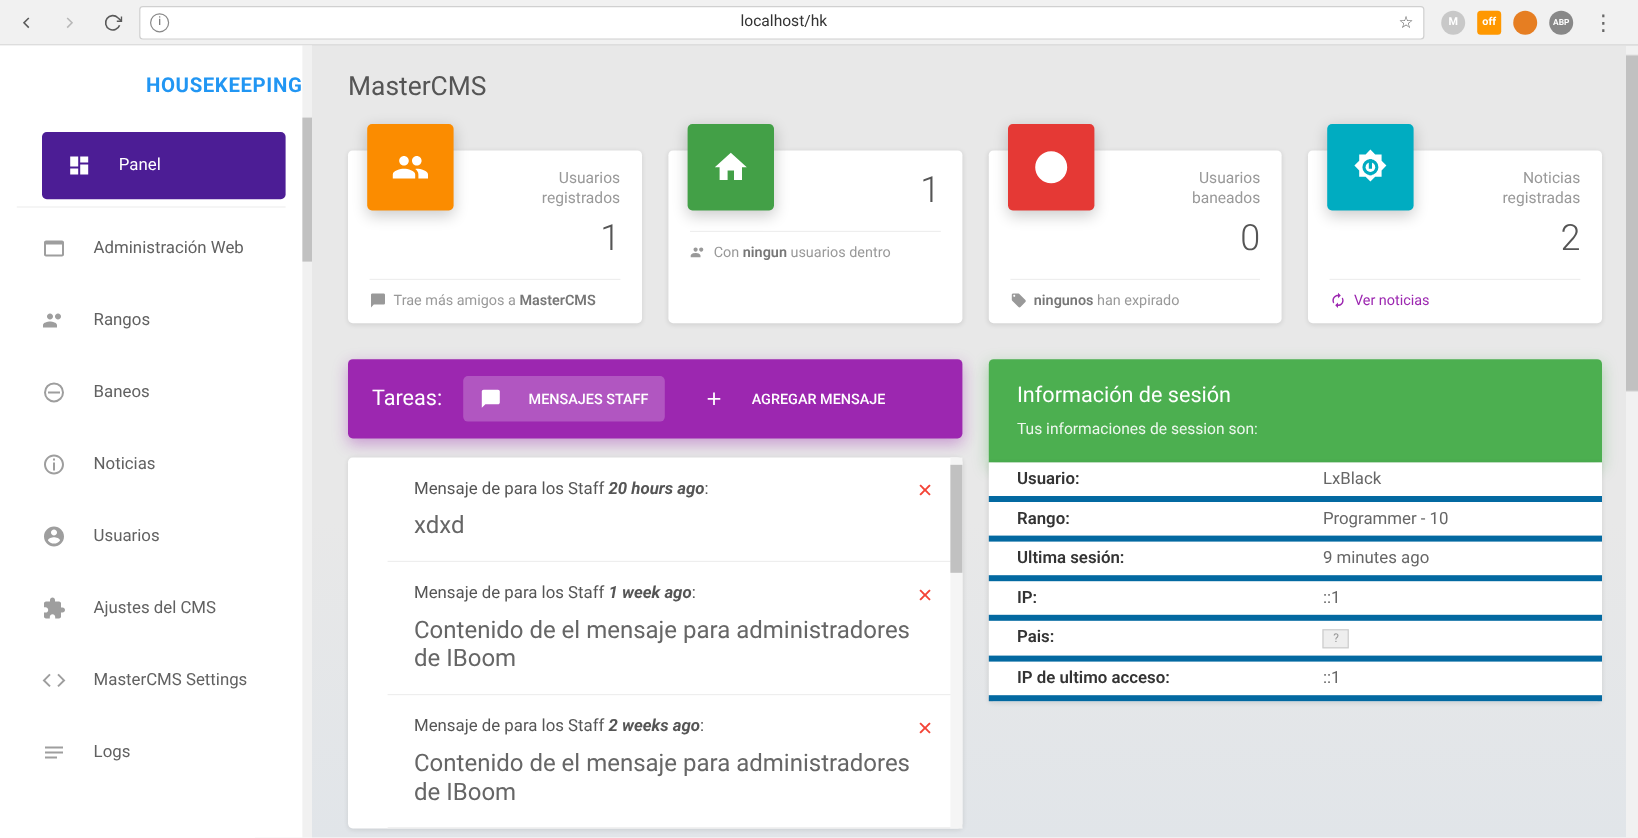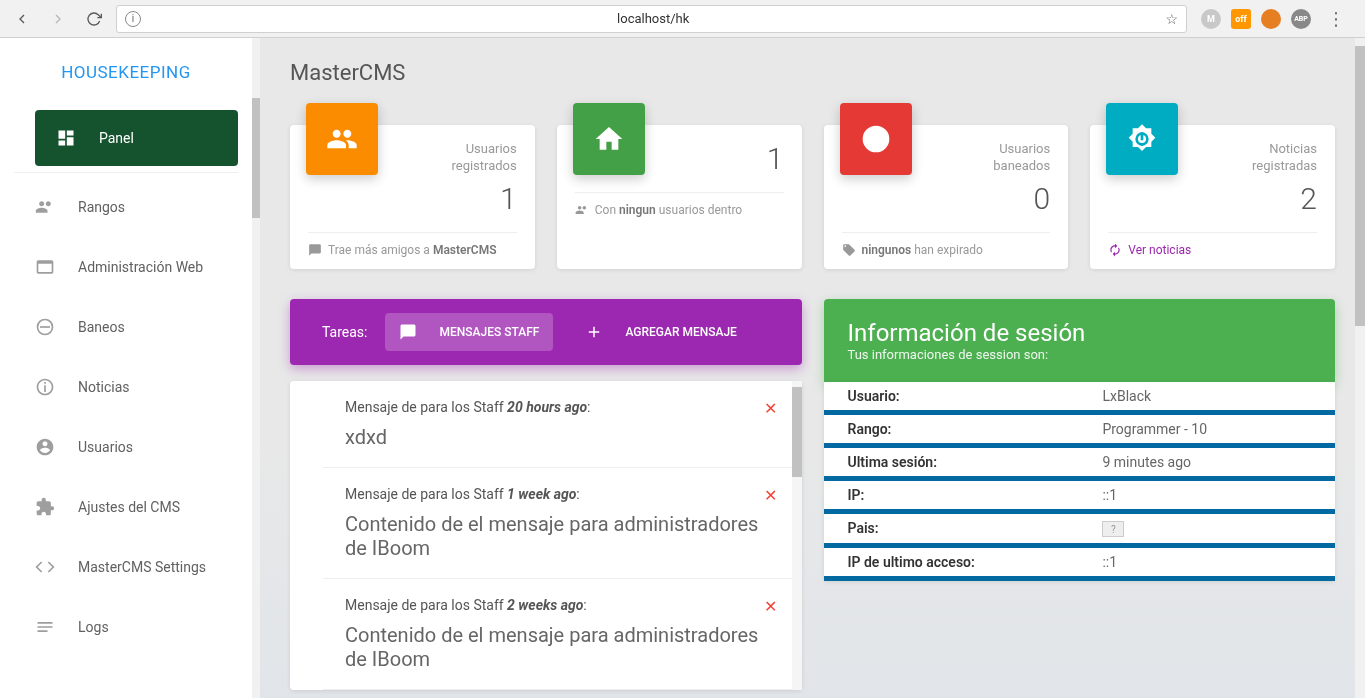--- a/index.html
+++ b/index.html
@@ -21,23 +21,23 @@
 .ext-icon.abp { background: #888; border-radius: 50%; font-size: 7px; }
 .menu-dots { color: #666; font-size: 18px; padding: 0 6px; }
 
 
 .app { display: flex; height: calc(100vh - 38px); }
 .sidebar-wrap { width: 260px; background: #fff; position: relative; }
 .sidebar { width: 252px; height: 100%; background: #fff; overflow-y: auto; }
 .side-scroll { position: absolute; right: 0; top: 0; width: 8px; height: 100%; background: #f1f1f1; }
 .side-scroll-thumb { width: 8px; height: 120px; background: #c1c1c1; border-radius: 0; margin-top: 60px; }
 
-.sidebar-title { text-align: center; padding: 24px 0 28px; color: #2196F3; font-size: 17px; font-weight: 400; letter-spacing: 0.5px; }
+.sidebar-title { text-align: right; padding: 24px 0 28px; color: #2196F3; font-size: 17px; font-weight: 700; letter-spacing: 0.5px; }
 .nav-item { display: flex; align-items: center; padding: 17px 20px; color: #616161; font-size: 14px; cursor: pointer; gap: 22px; border-radius: 4px; margin: 0 14px 4px; }
-.nav-item.active { background: #14532d; color: #fff; margin-left: 35px; }
+.nav-item.active { background: #4c1d95; color: #fff; margin-left: 35px; }
 .nav-item .icon { width: 22px; height: 22px; display: flex; align-items: center; justify-content: center; color: #9e9e9e; }
 .nav-item.active .icon { color: #fff; }
 .nav-hr { border: none; border-top: 1px solid #eee; margin: 6px 14px; }
 
 
 .main-wrap { flex: 1; position: relative; background: linear-gradient(to bottom, #e8e8e8 0%, #e8e8e8 60%, rgba(220,225,230,0.8) 100%); overflow: hidden; }
 .main { padding: 22px 30px; height: 100%; overflow-y: auto; }
 .main-scroll { position: absolute; right: 0; top: 0; width: 10px; height: 100%; background: #f1f1f1; }
 .main-scroll-thumb { width: 10px; height: 280px; background: #c1c1c1; margin-top: 8px; }
 .page-title { font-size: 22px; color: #555; font-weight: 400; margin-bottom: 40px; }
@@ -52,37 +52,37 @@
 .stat-footer { border-top: 1px solid #eee; padding-top: 10px; font-size: 12px; color: #999; display: flex; align-items: center; gap: 6px; }
 .stat-footer b { color: #777; font-weight: 600; }
 .stat-footer .link { color: #9c27b0; }
 
 
 .columns { display: flex; gap: 22px; }
 .col { flex: 1; }
 
 
 .tasks-header { background: #9c27b0; border-radius: 4px; padding: 14px 20px; display: flex; align-items: center; gap: 18px; color: #fff; box-shadow: 0 4px 12px rgba(156,39,176,0.4); margin-bottom: 16px; }
-.tasks-header .label { font-size: 14px; margin-left: 12px; }
+.tasks-header .label { font-size: 18px; }
 .tab-btn { display: flex; align-items: center; gap: 22px; padding: 10px 14px; border-radius: 4px; font-size: 12px; font-weight: 500; cursor: pointer; }
 .tab-btn.active { background: rgba(255,255,255,0.22); }
 .tab-btn svg { width: 18px; height: 18px; fill: #fff; }
 
 .messages { background: #fff; border-radius: 4px; box-shadow: 0 1px 4px rgba(0,0,0,0.1); position: relative; padding-left: 33px; }
 .msg-scroll { position: absolute; right: 0; top: 0; width: 10px; height: 100%; background: #f5f5f5; }
 .msg-scroll-thumb { width: 10px; height: 90px; background: #c1c1c1; margin-top: 6px; }
 .msg { padding: 18px 40px 18px 22px; border-bottom: 1px solid #eee; position: relative; }
 .msg-title { font-size: 14px; color: #555; margin-bottom: 10px; }
 .msg-title .time { font-weight: 700; font-style: italic; }
 .msg-body { font-size: 20px; color: #666; }
 .msg-close { position: absolute; right: 24px; top: 18px; color: #f44336; font-size: 16px; cursor: pointer; }
 
 
 .session-header { background: #4caf50; border-radius: 4px 4px 0 0; padding: 20px 24px; color: #fff; box-shadow: 0 4px 12px rgba(76,175,80,0.4); }
-.session-header h3 { font-size: 24px; font-weight: 400; margin-bottom: 0; }
+.session-header h3 { font-size: 18px; font-weight: 400; margin-bottom: 10px; }
 .session-header p { font-size: 13px; opacity: 0.9; }
 .session-table { background: #fff; border-radius: 0 0 4px 4px; box-shadow: 0 1px 4px rgba(0,0,0,0.1); }
 .sess-row { display: flex; padding: 6px 24px; border-bottom: 5px solid #0369a1; font-size: 14px; }
 .sess-label { width: 55%; color: #333; font-weight: 600; }
 .sess-value { color: #666; }
 .flag-placeholder { width: 22px; height: 16px; background: #eee; border: 1px solid #ccc; display: inline-flex; align-items: center; justify-content: center; font-size: 10px; color: #999; }
 </style>
 </head>
 <body>
 
@@ -128,32 +128,32 @@
             <svg viewBox="0 0 24 24" width="20" height="20" fill="currentColor">
               <path d="M3 13h8V3H3v10zm0 8h8v-6H3v6zm10 0h8V11h-8v10zm0-18v6h8V3h-8z"></path>
             </svg>
           </span>
         <span>Panel</span>
       </div>
       <hr class="nav-hr">
       <div class="nav-item">
         <span class="icon">
             <svg viewBox="0 0 24 24" width="20" height="20" fill="currentColor">
+              <path d="M20 4H4c-1.1 0-2 .9-2 2v12c0 1.1.9 2 2 2h16c1.1 0 2-.9 2-2V6c0-1.1-.9-2-2-2zm0 14H4V8h16v10z"></path>
+            </svg>
+          </span>
+        <span>Administración Web</span>
+      </div>
+      <div class="nav-item">
+        <span class="icon">
+            <svg viewBox="0 0 24 24" width="20" height="20" fill="currentColor">
               <path d="M16 11c1.66 0 3-1.34 3-3s-1.34-3-3-3-3 1.34-3 3 1.34 3 3 3zm-8 0c1.66 0 3-1.34 3-3S9.66 5 8 5 5 6.34 5 8s1.34 3 3 3zm0 2c-2.33 0-7 1.17-7 3.5V19h14v-2.5c0-2.33-4.67-3.5-7-3.5z"></path>
             </svg>
           </span>
         <span>Rangos</span>
-      </div>
-      <div class="nav-item">
-        <span class="icon">
-            <svg viewBox="0 0 24 24" width="20" height="20" fill="currentColor">
-              <path d="M20 4H4c-1.1 0-2 .9-2 2v12c0 1.1.9 2 2 2h16c1.1 0 2-.9 2-2V6c0-1.1-.9-2-2-2zm0 14H4V8h16v10z"></path>
-            </svg>
-          </span>
-        <span>Administración Web</span>
       </div>
       <div class="nav-item">
         <span class="icon">
             <svg viewBox="0 0 24 24" width="20" height="20" fill="none" stroke="currentColor" stroke-width="2">
               <circle cx="12" cy="12" r="9"></circle>
               <line x1="6" y1="12" x2="18" y2="12"></line>
             </svg>
           </span>
         <span>Baneos</span>
       </div>

